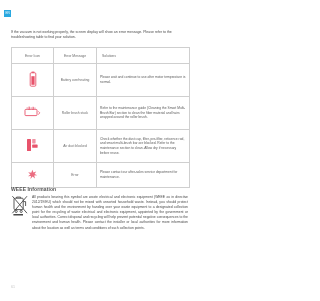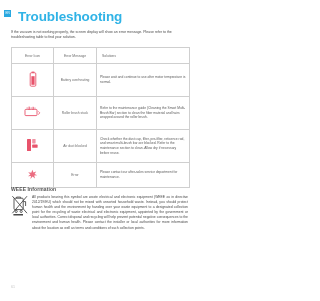--- a/index.html
+++ b/index.html
@@ -161,21 +161,20 @@
 </style>
 </head>
 <body>
 
 <div class="page">
 
   <div class="header">
     <div class="corner-tab">
       <span>EN</span>
     </div>
-    <div class="page-title">Troubleshooting</div>
   </div>
 
   <div class="intro">If the vacuum is not working properly, the screen display will show an error message. Please refer to the troubleshooting table to find your solution.</div>
 
   <div class="tbl-wrap">
     <table class="err">
       <colgroup>
         <col class="c-icon">
           <col class="c-msg">
           <col class="c-sol">

